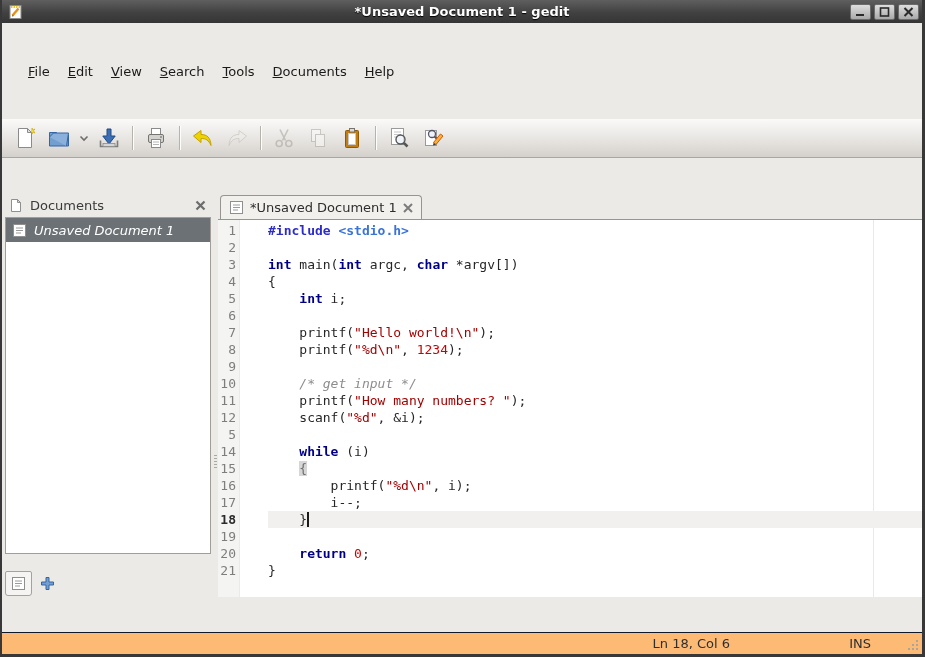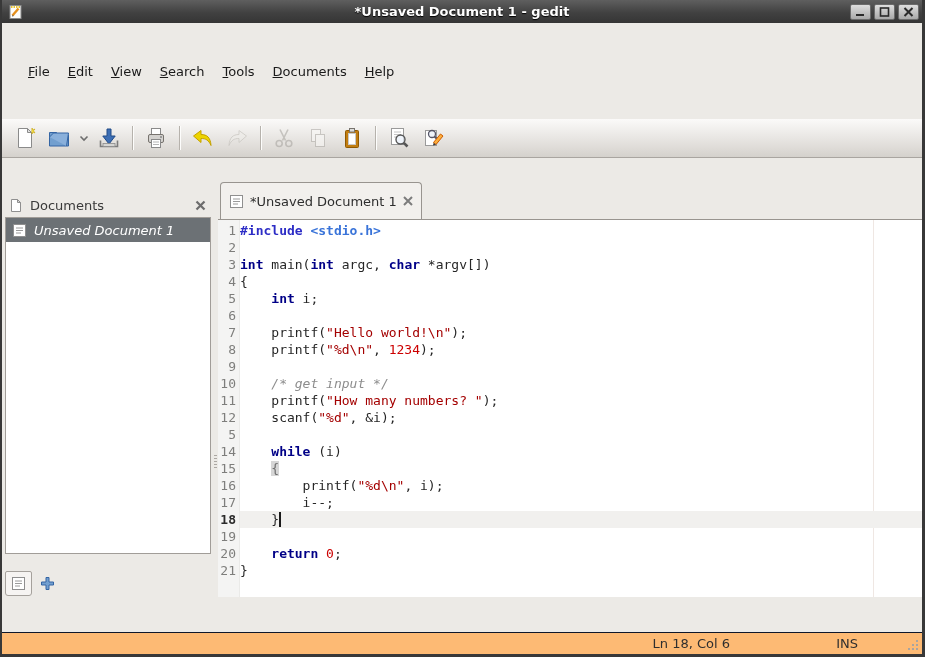--- a/index.html
+++ b/index.html
@@ -51,46 +51,46 @@
   .sp-tab.active{background:#F6F4F2;border:1px solid #A5A19C;border-radius:2px 2px 3px 3px;}
 
   
   .splitter{width:5px;flex:0 0 5px;background:#ECEAE6;position:relative;}
   .splitter .grip{position:absolute;top:262px;left:1px;width:3px;height:13px;
     background:repeating-linear-gradient(#ABA7A2 0 1px,transparent 1px 3px);}
 
   
   .editor{flex:1;display:flex;flex-direction:column;min-width:0;}
   .tabbar{height:26px;flex:0 0 26px;display:flex;align-items:flex-end;padding-left:2px;background:#ECEAE6;}
-  .tab{height:37px;display:flex;align-items:center;gap:6px;padding:0 8px;background:#F2F0ED;
+  .tab{height:24px;display:flex;align-items:center;gap:6px;padding:0 8px;background:#F2F0ED;
     border:1px solid #98948F;border-bottom:none;border-radius:4px 4px 0 0;color:#2e2e2e;}
   .codearea{flex:1;position:relative;background:#fff;border-top:1px solid #98948F;overflow:hidden;
     font-family:"DejaVu Sans Mono", monospace;font-size:13px;line-height:17px;}
   .gutter-bg{position:absolute;left:0;top:0;bottom:0;width:22px;background:#F4F4F3;border-right:1px solid #EAEAE8;}
   .margin-line{position:absolute;top:0;bottom:0;left:655px;width:1px;background:#EFE7E3;}
   .lines{position:relative;padding-top:2px;}
   .line{display:flex;}
   .ln{width:22px;flex:0 0 22px;text-align:right;padding-right:4px;color:#7E7E7C;}
   .line.current .ln{color:#2b2b2b;font-weight:bold;}
-  .code{flex:1;white-space:pre;color:var(--plain);}
+  .code{flex:1;white-space:pre;color:var(--plain);margin-left:28px;}
   .line.current .code{background:#F1F0EE;}
   .seg-pp{color:var(--preprocessor);font-weight:bold;}
   .seg-inc{color:var(--include);font-weight:bold;}
   .seg-kw{color:var(--keyword);font-weight:bold;}
   .seg-str{color:var(--string);}
   .seg-num{color:var(--number);}
   .seg-com{color:var(--comment);font-style:italic;}
   .seg-bm{background:var(--bracket_bg);color:#6E6E6E;}
   .caret{display:inline-block;width:2px;height:15px;background:#1a1a1a;vertical-align:-3px;}
 
   
   .statusbar{height:22px;flex:0 0 22px;background:#fdba74;border-top:1px solid #0f172a;position:relative;
     color:#2f2f2f;display:flex;align-items:center;}
   .sb-pos{position:absolute;right:192px;}
-  .sb-mode{position:absolute;right:64px;text-align:center;}
+  .sb-mode{position:absolute;right:51px;text-align:center;}
   .sb-grip{position:absolute;right:2px;bottom:2px;}
 
   svg{display:block;}
 </style>
 </head>
 <body>
 
 <div class="window">
 
   <div class="titlebar">

